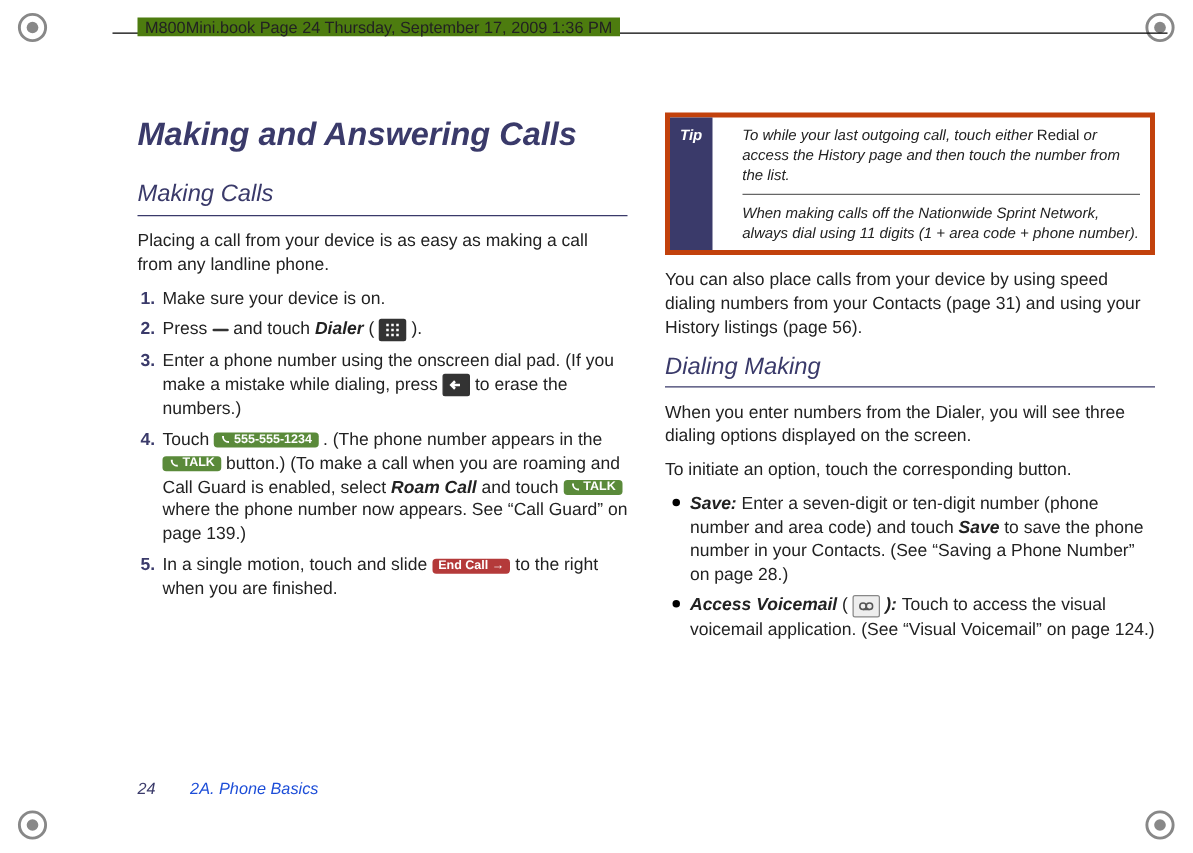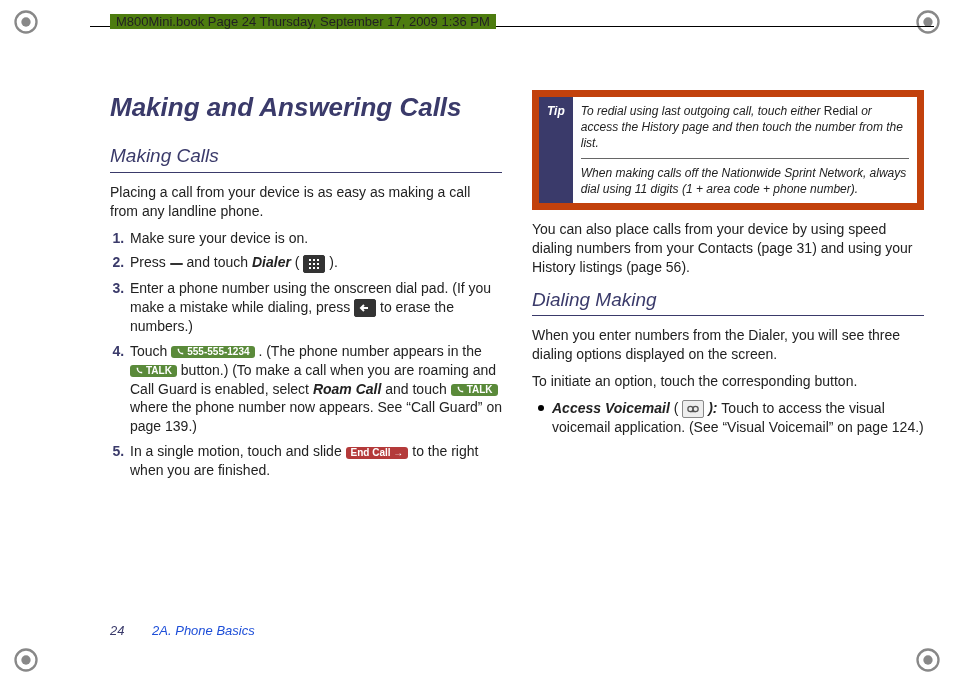--- a/index.html
+++ b/index.html
@@ -39,21 +39,21 @@
   .pill.blk { background:#333; }
   .pill.grn { background:#5a8a3a; }
   .pill.red { background:#b43a3a; }
   .pill svg { margin-right:3px; }
 
   .iconbox { display:inline-flex; align-items:center; justify-content:center; vertical-align:middle; width:22px; height:18px; border:1px solid #888; border-radius:2px; background:#eee; }
   .iconbox.dark { background:#333; border-color:#333; }
   .iconbox svg { width:12px; height:12px; }
 
   
-  .tipbox { border:7px solid #c2410c; display:flex; font-size:12px; font-style:italic; margin-bottom:10px; }
+  .tipbox { border:4px solid #c2410c; display:flex; font-size:12px; font-style:italic; margin-bottom:10px;gap:16px; }
   .tipbox .tiplabel { background:#3a3a6a; color:#fff; font-style:italic; font-weight:bold; padding:6px 8px; font-size:12px; }
   .tipbox .tipbody { padding:6px 8px; flex:1; }
   .tipbox .tipbody hr { border:none; border-top:1px solid #666; margin:6px 0; }
 
   
   .footer { position:absolute; bottom: 44px; left: 110px; font-size: 13px; }
   .footer .pn { font-style: italic; color:#3a3a6a; margin-right: 24px; }
   .footer .sec { font-style: italic; color:#1d4ed8; }
 
   em.ui { font-style: italic; font-weight: bold; }
@@ -163,34 +163,40 @@
           <span> to the right when you are finished.</span>
         </li>
       </ol>
     </div>
 
     <div class="col">
       <div class="tipbox">
         <div class="tiplabel">Tip</div>
         <div class="tipbody">
           <div>
-            <span>To redial using last outgoing call, touch either </span><span style="font-style:normal">Redial</span><span> or access the History page and then touch the number from the list.</span>
+            <span>To while your last outgoing call, touch either </span><span style="font-style:normal">Redial</span><span> or access the History page and then touch the number from the list.</span>
           </div>
           <hr>
           <div>When making calls off the Nationwide Sprint Network, always dial using 11 digits (1 + area code + phone number).</div>
         </div>
       </div>
 
       <p class="body">You can also place calls from your device by using speed dialing numbers from your Contacts (page 31) and using your History listings (page 56).</p>
 
       <h2 class="sub">Dialing Making</h2>
       <p class="body">When you enter numbers from the Dialer, you will see three dialing options displayed on the screen.</p>
       <p class="body">To initiate an option, touch the corresponding button.</p>
 
       <ul class="bul">
+        <li>
+          <em class="ui">Save:</em>
+          <span> Enter a seven-digit or ten-digit number (phone number and area code) and touch </span>
+          <em class="ui">Save</em>
+          <span> to save the phone number in your Contacts. (See “Saving a Phone Number” on page 28.)</span>
+        </li>
         <li>
           <em class="ui">Access Voicemail</em>
           <span> ( </span>
           <span class="iconbox">
               <svg viewBox="0 0 14 10">
                 <circle cx="4" cy="5" r="3" fill="none" stroke="#555" stroke-width="1.5"></circle>
                 <circle cx="10" cy="5" r="3" fill="none" stroke="#555" stroke-width="1.5"></circle>
                 <line x1="4" y1="8" x2="10" y2="8" stroke="#555" stroke-width="1.5"></line>
               </svg>
             </span>

